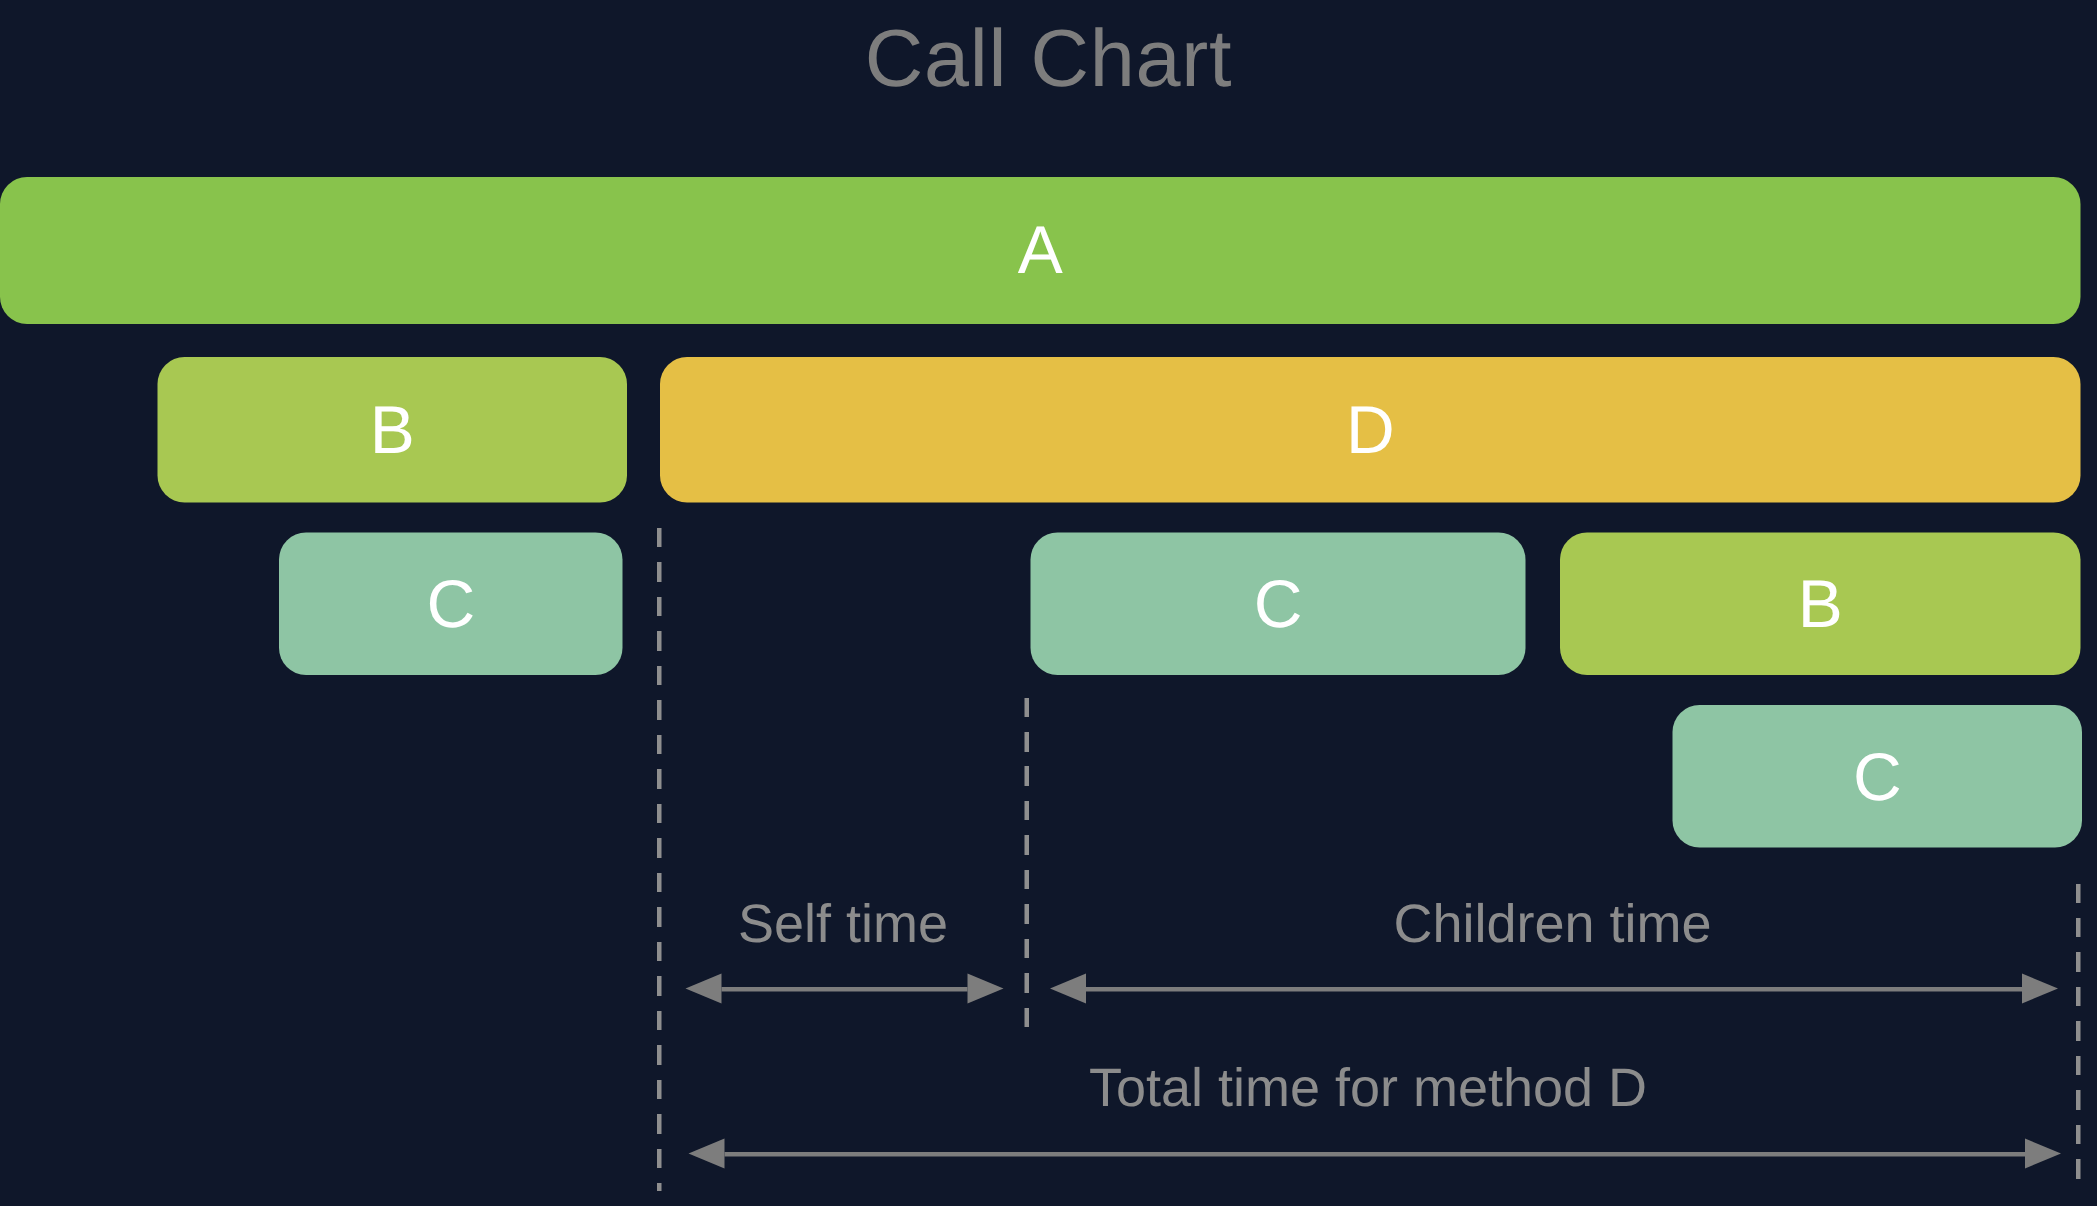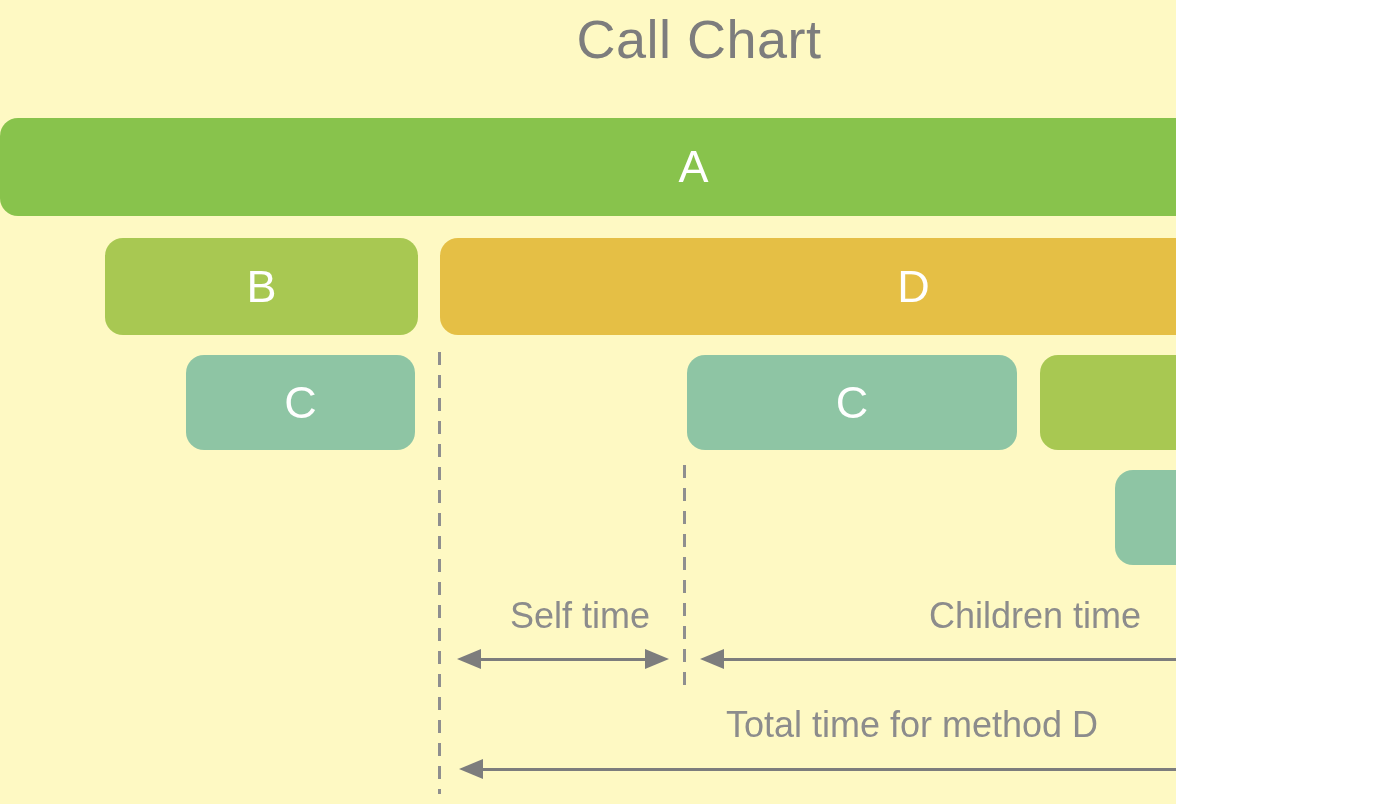--- a/index.html
+++ b/index.html
@@ -1,20 +1,20 @@
 <!DOCTYPE html>
 <html style="--green: #88C34C; --lime: #A8C852; --yellow: #E5BF45; --teal: #8EC5A4; --title-gray: #7D7D7D; --label-gray: #8C8C8C; --arrow-gray: #7D7D7D; --dash-gray: #8F8F8F; --bar-text: #FFFFFF;"><head>
 <meta charset="utf-8">
 <style>
   html, body { margin: 0; padding: 0; background: #ffffff; }
   .canvas {
     position: relative;
-    width: 1176px;
+    width: 1398px;
     height: 804px;
-    background: #fef9c3;
+    background: #0f172a;
     overflow: hidden;
     font-family: "Liberation Sans", "DejaVu Sans", sans-serif;
   }
   .title {
     position: absolute;
     left: 0; top: 8px; width: 1398px;
     text-align: center;
     font-size: 54px;
     font-weight: 300;
     color: var(--title-gray, #7d7d7d);
@@ -86,21 +86,21 @@
   <div class="bar c-teal" style="left:186px;  top:355px; width:229px;  height:95px;">C</div>
   <div class="bar c-teal" style="left:687px;  top:355px; width:330px;  height:95px;">C</div>
   <div class="bar c-lime" style="left:1040px; top:355px; width:347px;  height:95px;">B</div>
 
   <div class="bar c-teal" style="left:1115px; top:470px; width:273px;  height:95px;">C</div>
 
   <div class="vline" style="left:438px;  top:352px; height:442px;"></div>
   <div class="vline" style="left:683px;  top:465px; height:222px;"></div>
   <div class="vline" style="left:1384px; top:589px; height:205px;"></div>
 
-  <div class="annot" style="left:456px; top:595px; width:248px;">Self time</div>
+  <div class="annot" style="left:438px; top:595px; width:248px;">Self time</div>
   <div class="annot" style="left:438px; top:704px; width:948px;">Total time for method D</div>
   <div class="annot" style="left:686px; top:595px; width:698px;">Children time</div>
 
   <div class="arrow" style="left:457px; top:649px; width:212px;">
     <span class="ah ah-l"></span>
     <span class="line"></span>
     <span class="ah ah-r"></span>
   </div>
   <div class="arrow" style="left:700px; top:649px; width:672px;">
     <span class="ah ah-l"></span>

